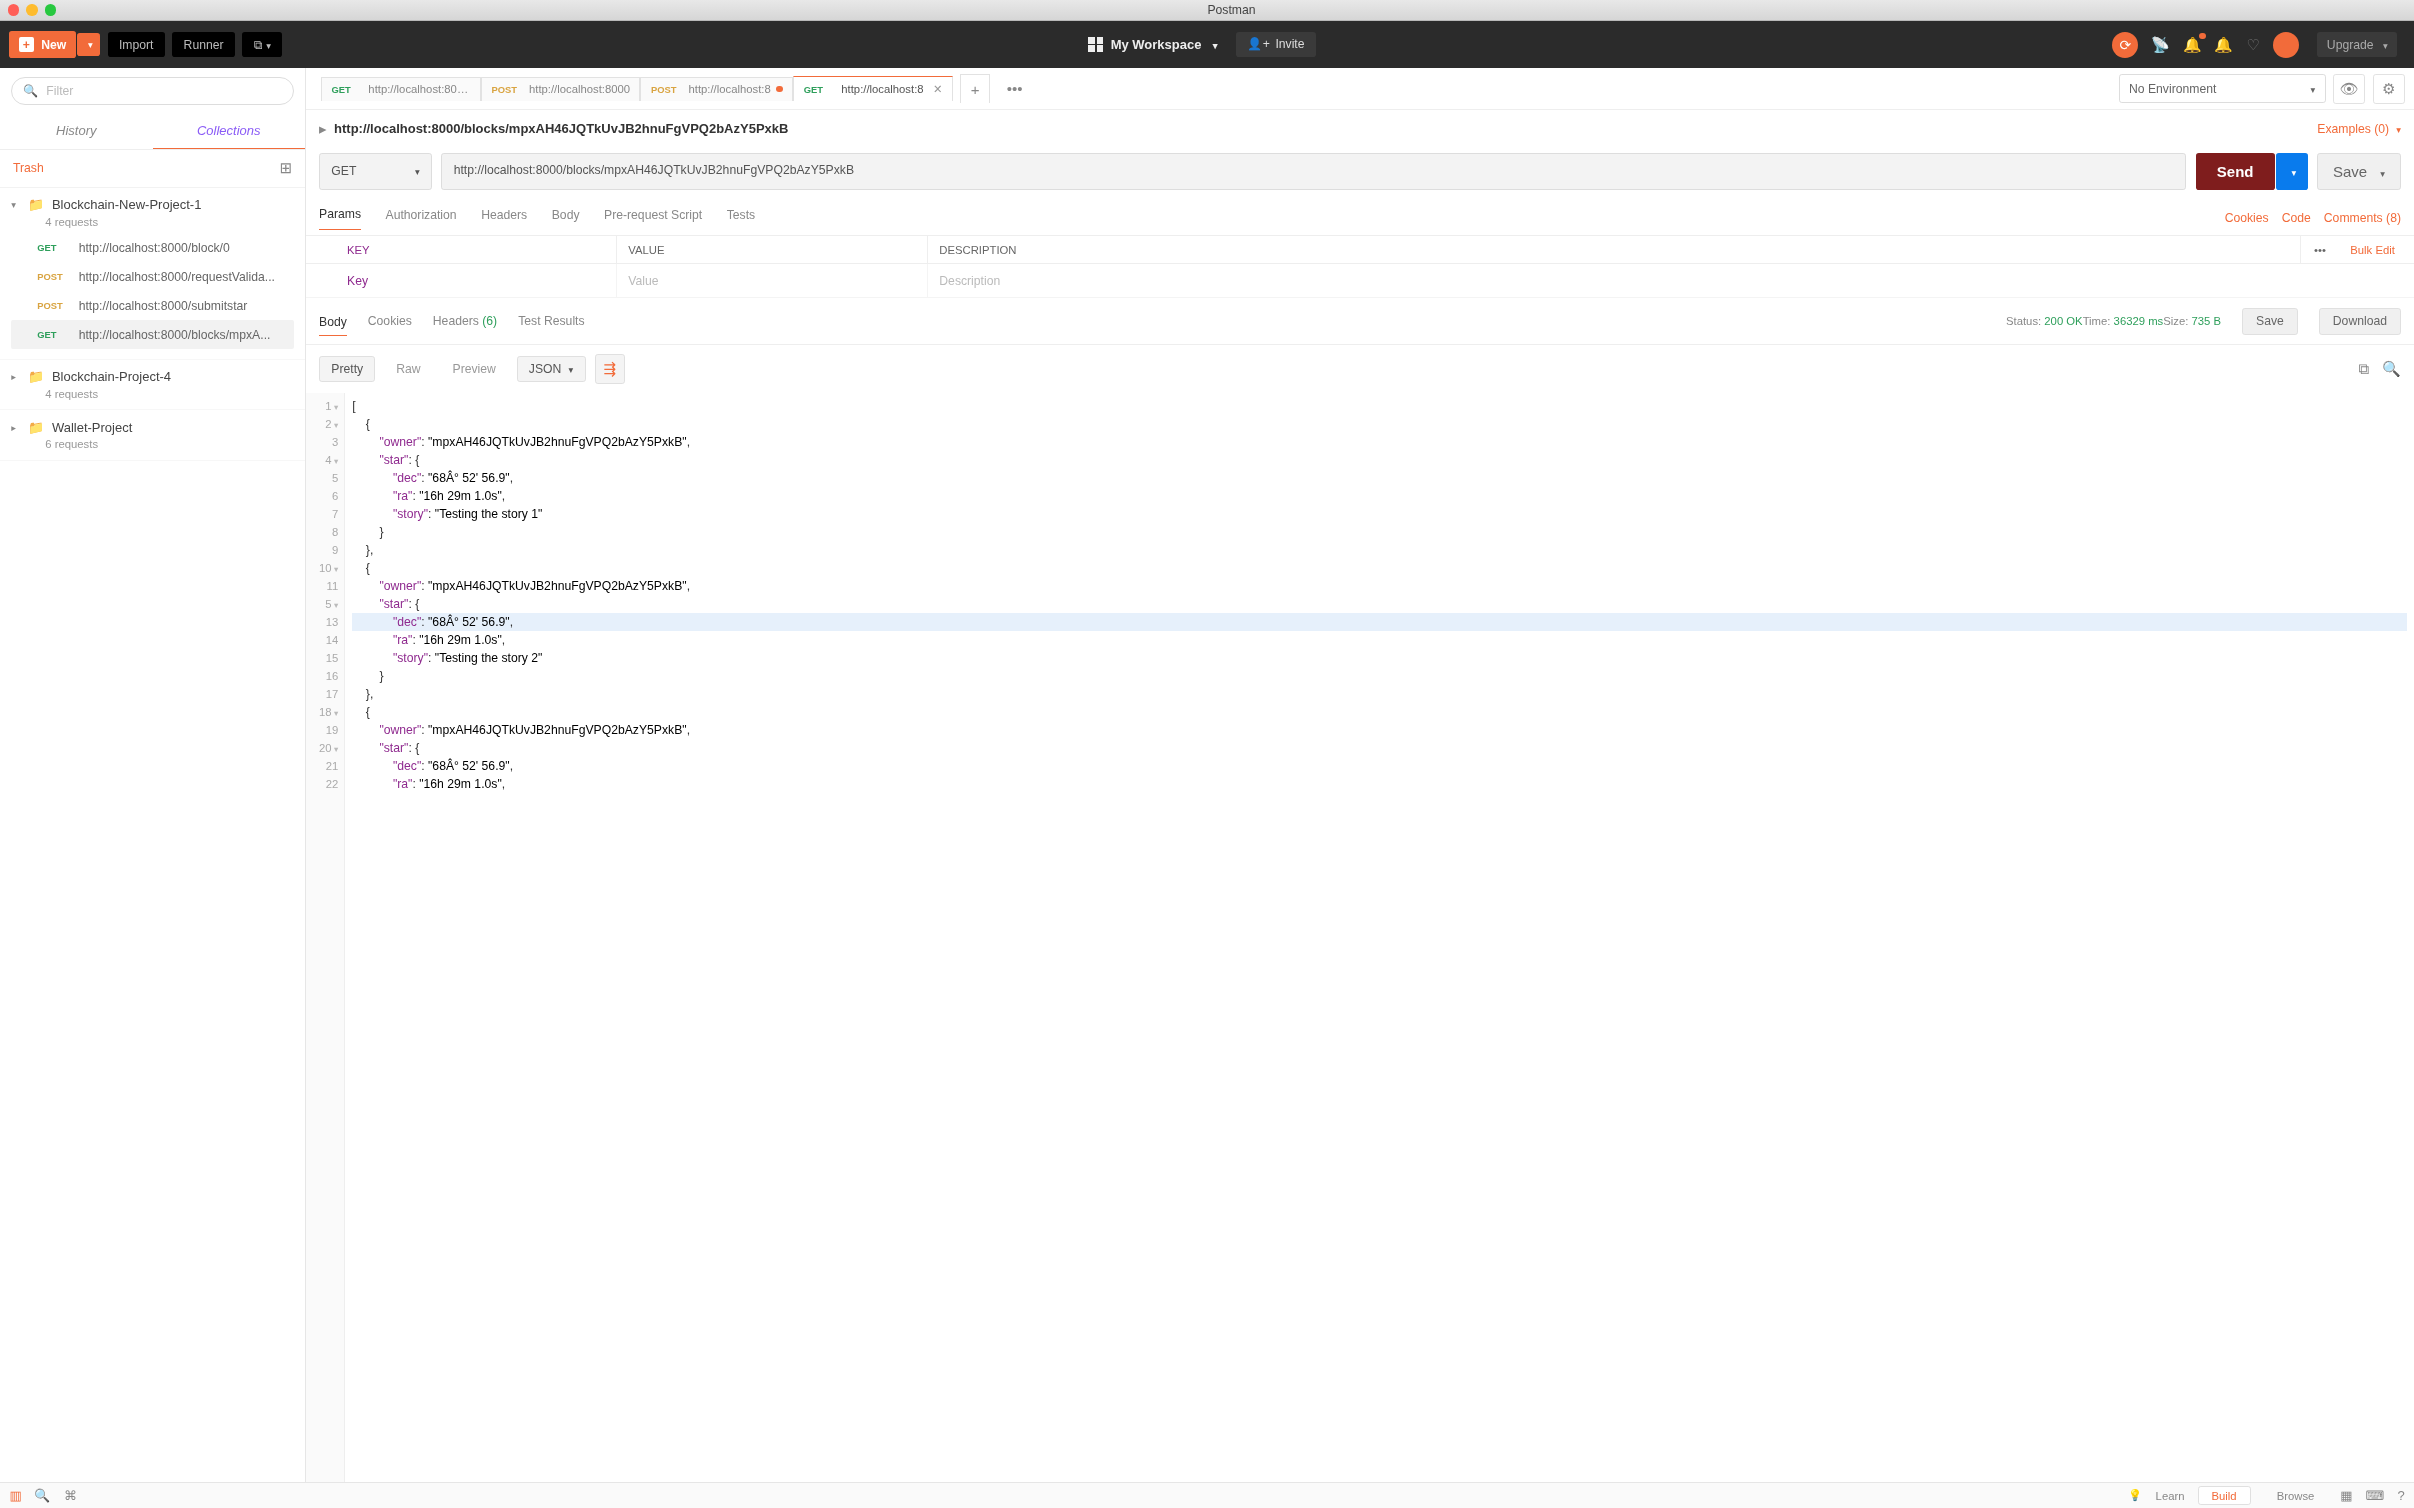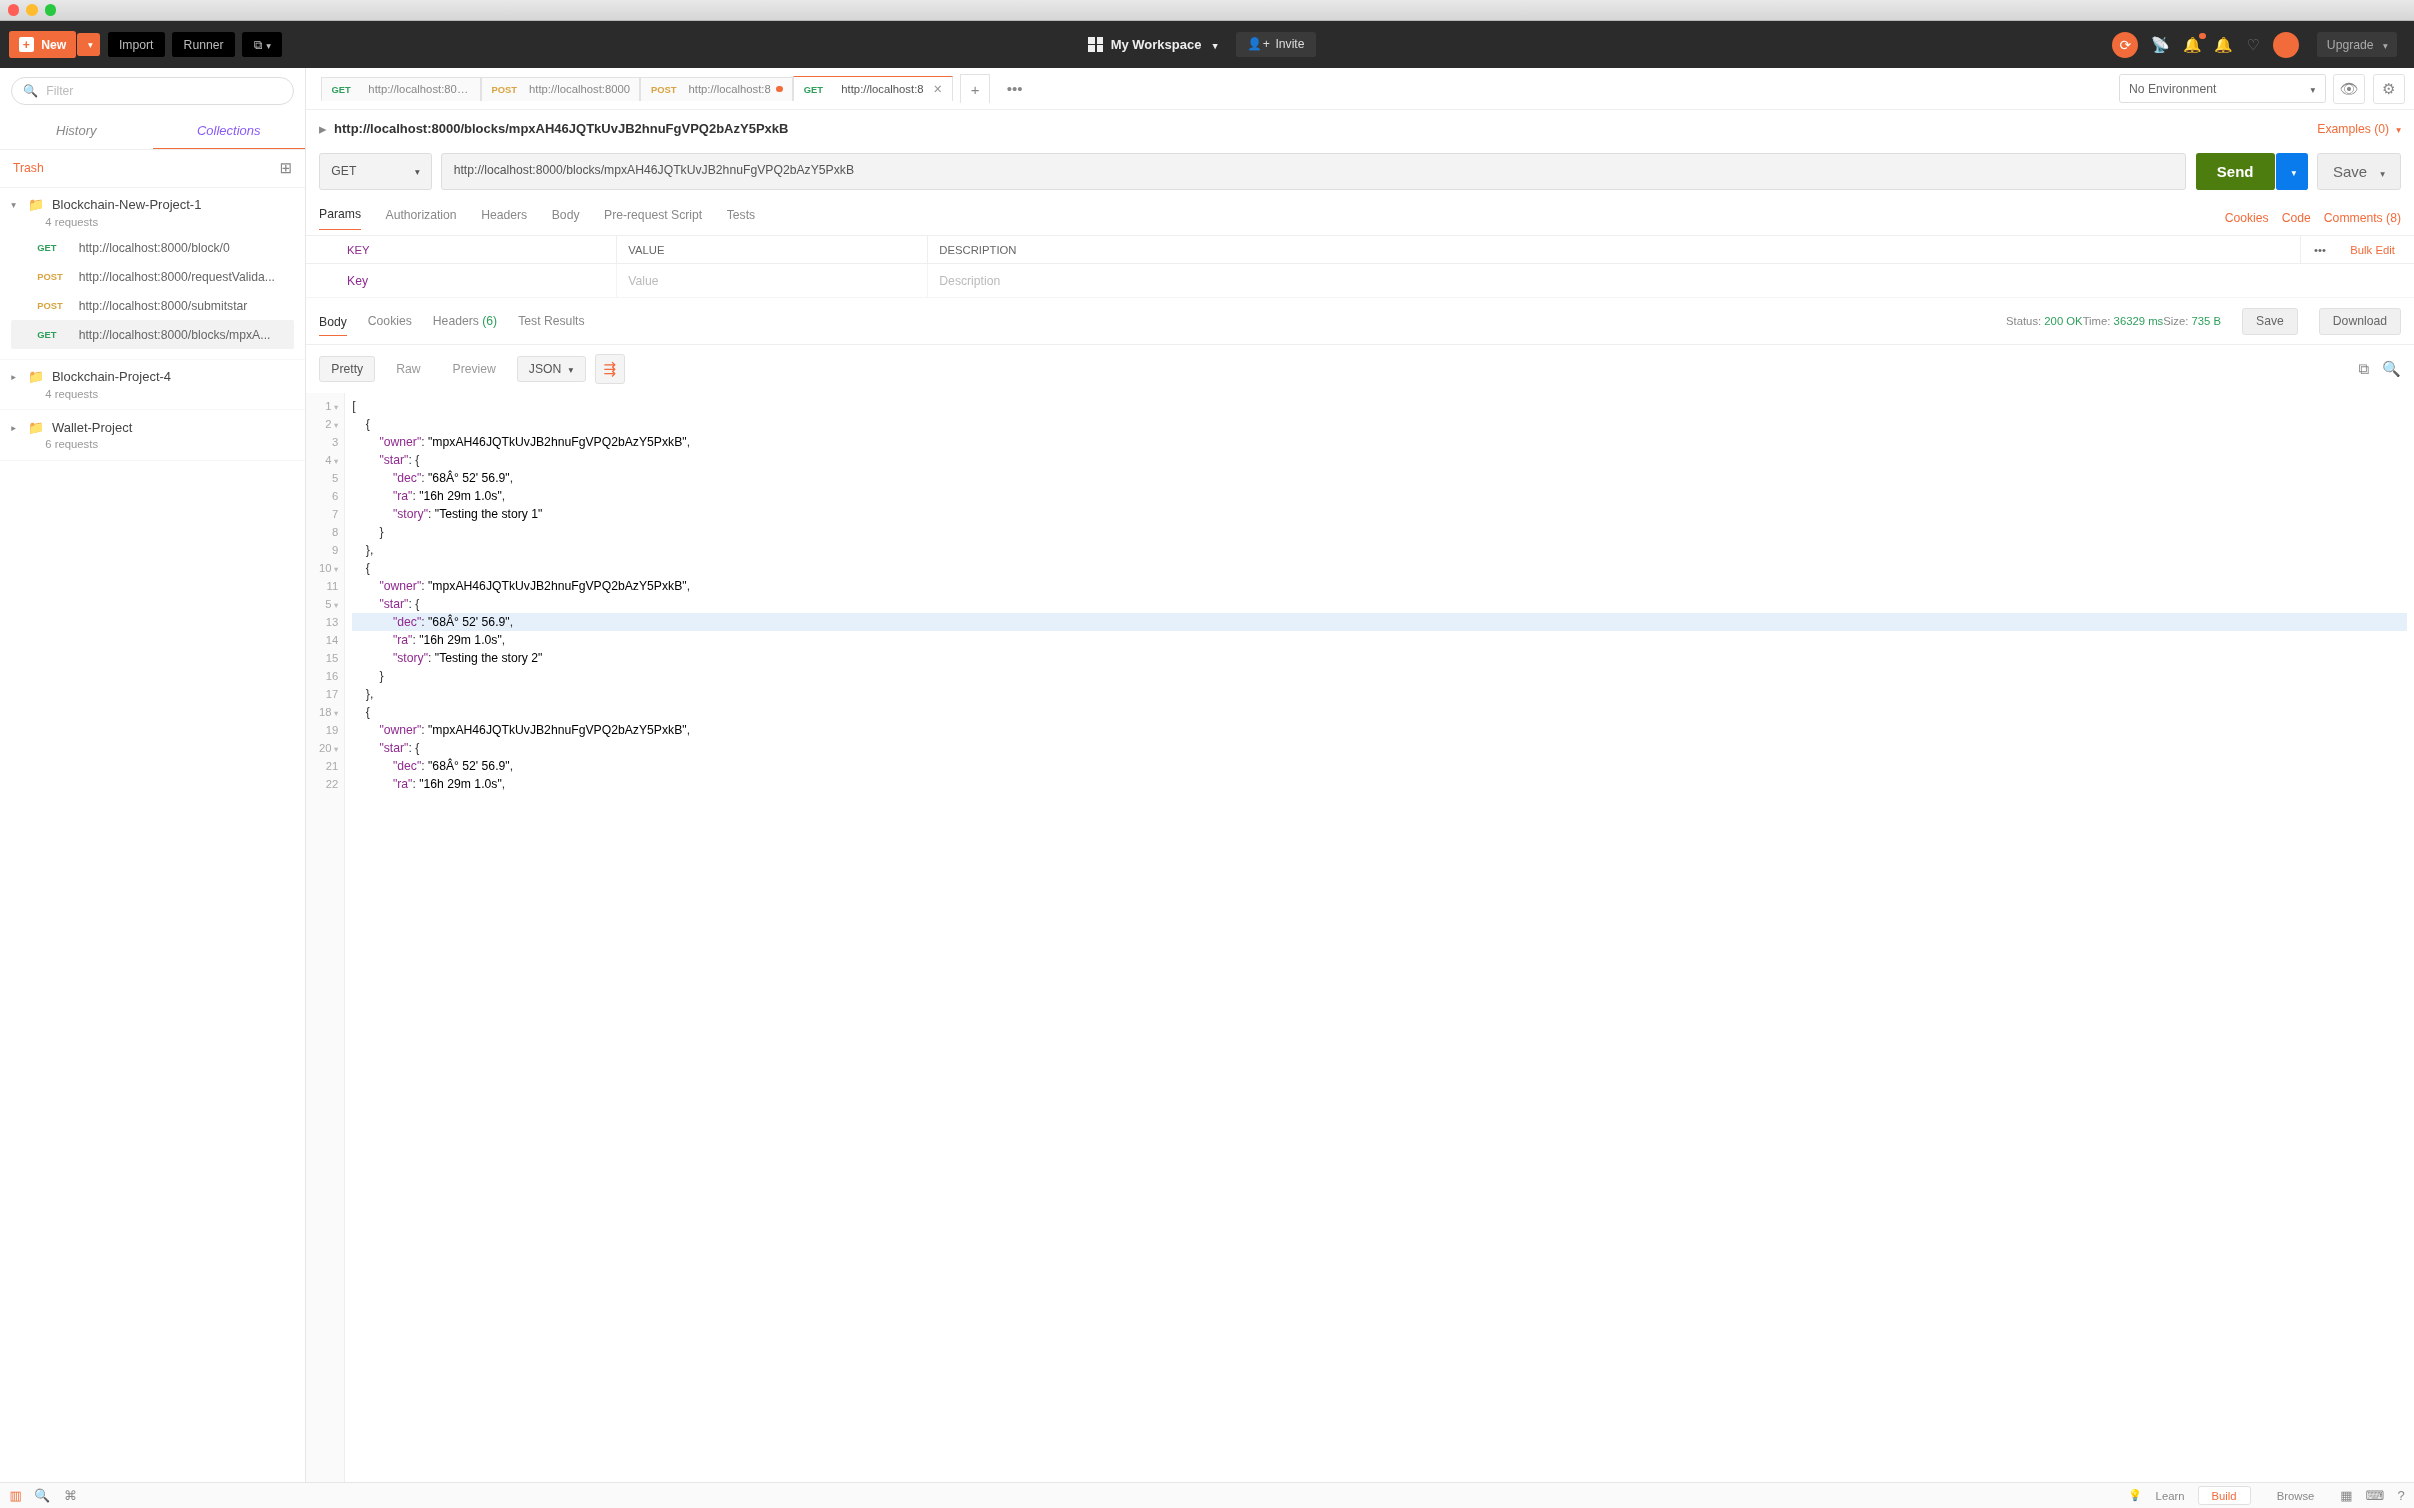--- a/index.html
+++ b/index.html
@@ -67,21 +67,21 @@
 .rtab-plus{padding:5.6px 9.4px;color:#888;font-size:15px;border:0.9px solid #e2e2e2;border-bottom:none}
 .rtab-more{padding:5.6px 9.4px;color:#888}
 
 .url-title{display:flex;align-items:center;padding:9.4px 13px;gap:7.5px;border-top:0.9px solid #eee}
 .url-title .t{font-size:13px;color:#333;font-weight:600;flex:1;white-space:nowrap;overflow:hidden;text-overflow:ellipsis}
 .examples{color:#f26b3a;font-size:12.2px}
 
 .url-row{display:flex;gap:9.4px;padding:5.6px 13px 11.3px}
 .method-sel{border:0.9px solid #ddd;background:#f3f3f3;padding:9.4px 11.3px;width:113px;display:flex;justify-content:space-between;align-items:center;color:#555;font-size:12.2px;border-radius:2.8px}
 .url-input{flex:1;border:0.9px solid #ddd;background:#f3f3f3;border-radius:2.8px;padding:9.4px 11.3px;color:#555;font-size:12.2px}
-.send-btn{background:#4d7c0f;color:#fff;padding:9.4px 21px;border-radius:2.8px;font-weight:600;display:flex;align-items:center;gap:9.4px}
+.send-btn{background:#7f1d1d;color:#fff;padding:9.4px 21px;border-radius:2.8px;font-weight:600;display:flex;align-items:center;gap:9.4px}
 .send-caret{background:#097bed;color:#fff;padding:9.4px 11.3px;border-radius:2.8px;margin-left:-7.5px}
 .save-btn{background:#f0f0f0;border:0.9px solid #ddd;color:#666;padding:9.4px 15px;border-radius:2.8px;display:flex;align-items:center;gap:9.4px}
 
 .req-subtabs{display:flex;gap:24.5px;padding:5.6px 13px;border-bottom:0.9px solid #eee;font-size:12.2px;color:#888;align-items:center}
 .req-subtabs .st.active{color:#333;border-bottom:1.9px solid #f26b3a;padding-bottom:7.5px}
 .req-subtabs .st{padding-bottom:7.5px}
 .req-subtabs .links{margin-left:auto;display:flex;gap:13px;color:#f26b3a}
 
 .kv-head{display:flex;border-bottom:0.9px solid #eee;font-size:11.3px;color:#666}
 .kv-head div{padding:7.5px 11.3px;border-right:0.9px solid #eee}
@@ -127,20 +127,21 @@
 </style>
 </head>
 <body>
 
 <div class="titlebar">
   <div class="traffic">
     <div class="dot r"></div>
     <div class="dot y"></div>
     <div class="dot g"></div>
   </div>
+  <div class="title">Postman</div>
 </div>
 
 <div class="header">
   <div class="btn new-btn">
     <span class="plus">+</span>
     <span>New</span>
   </div>
   <div class="btn new-caret caret-d"></div>
   <div class="btn hdr-btn">Import</div>
   <div class="btn hdr-btn">Runner</div>

